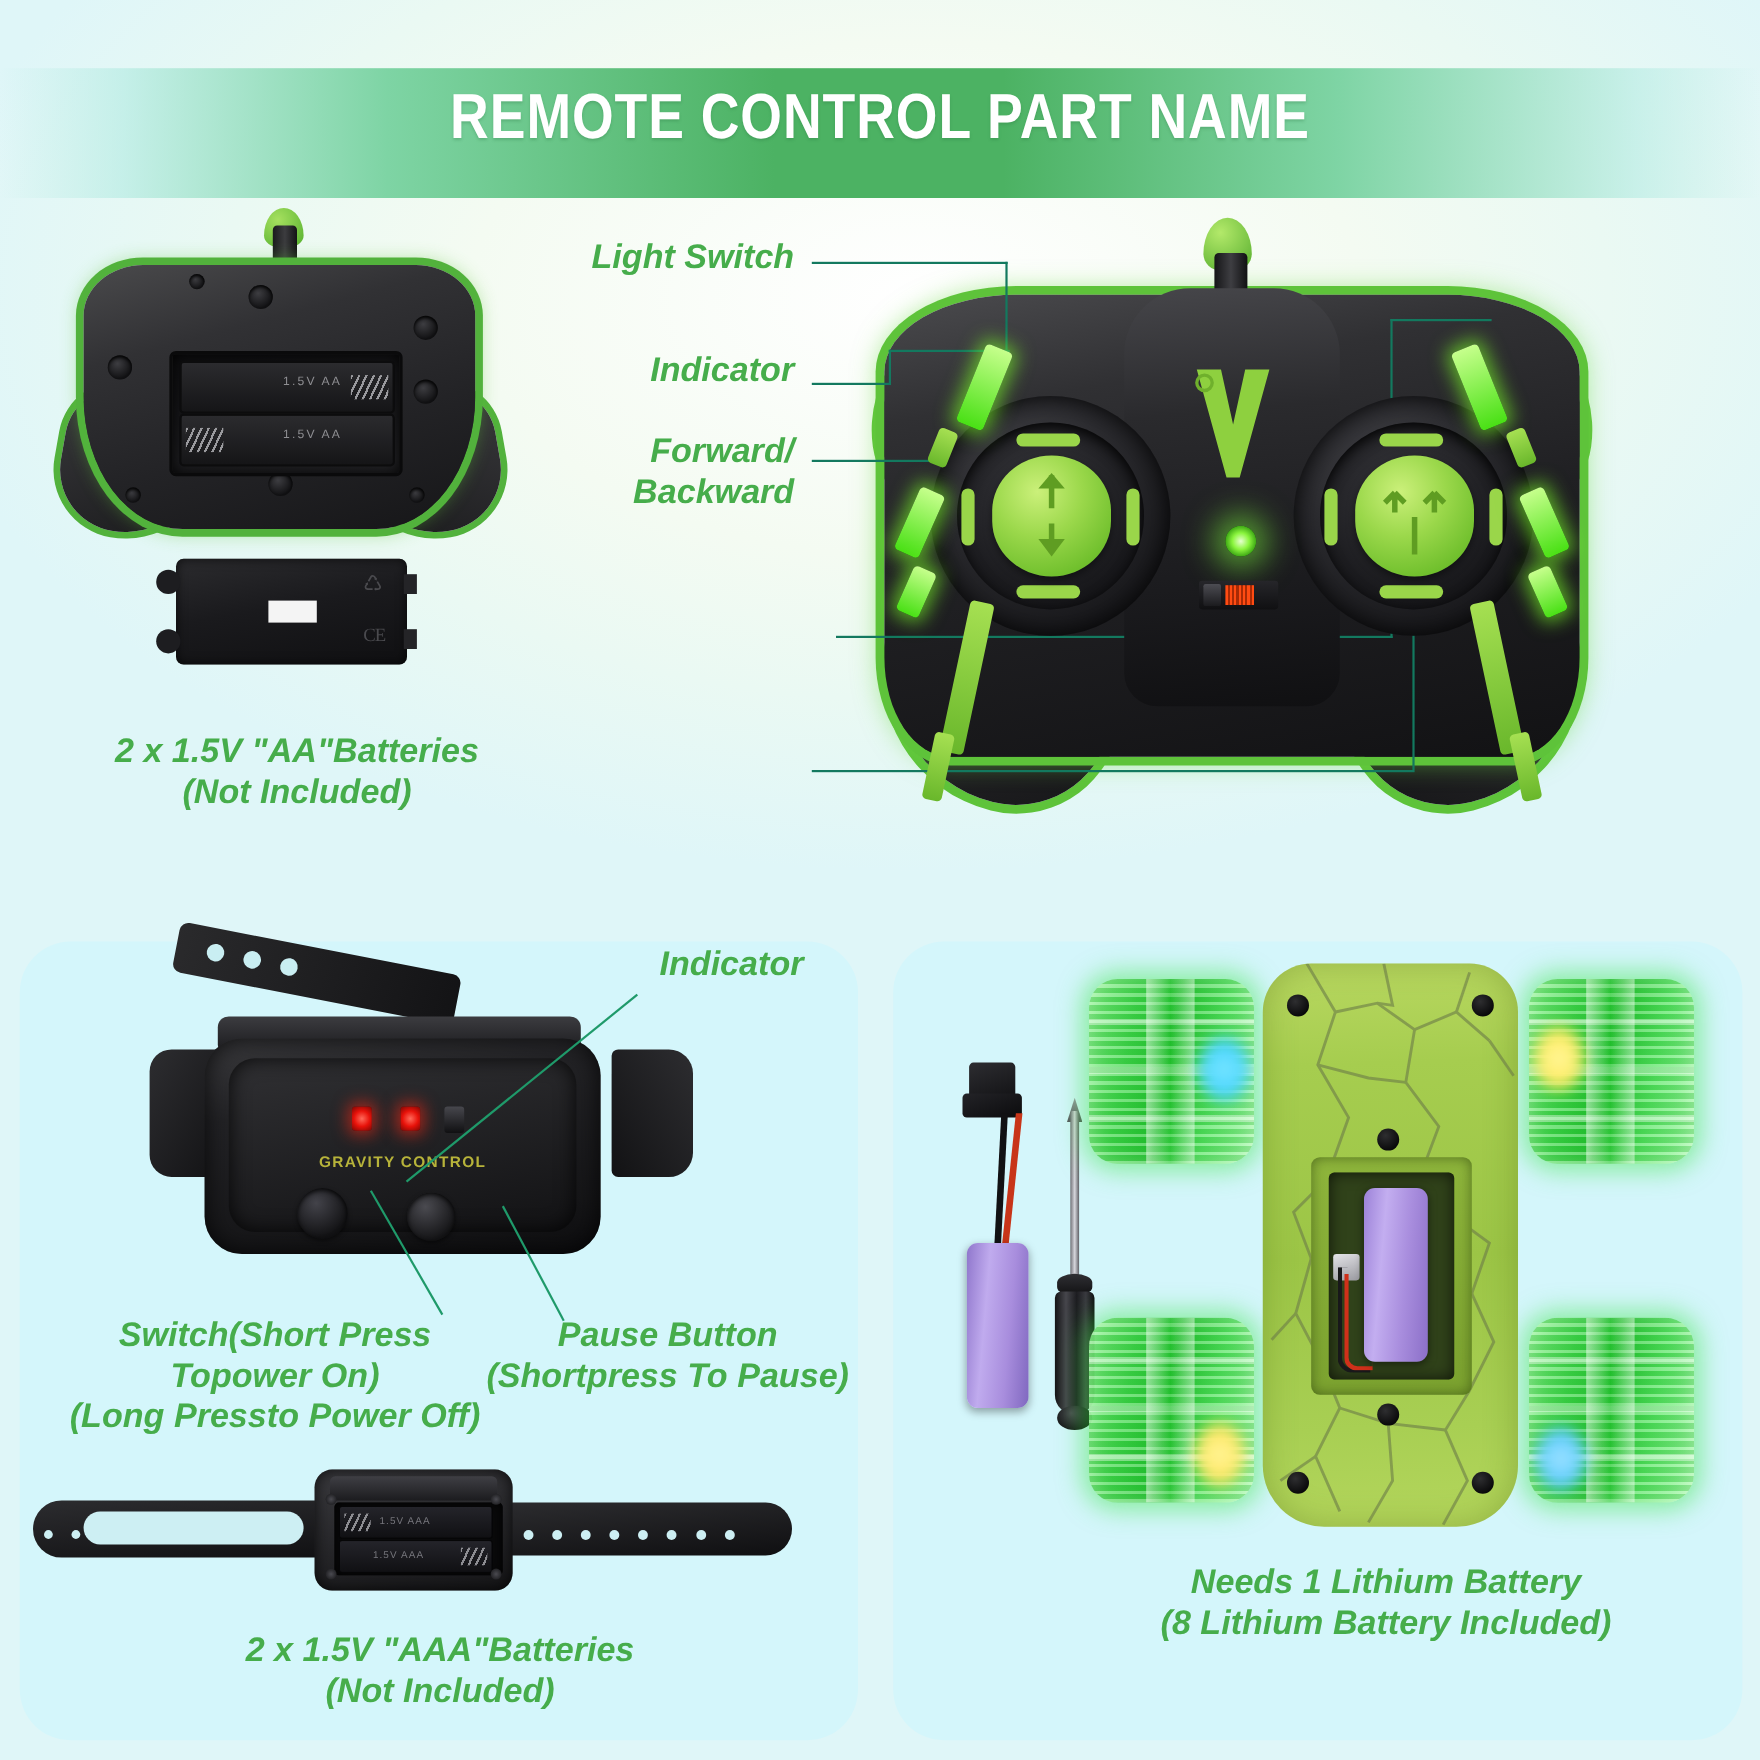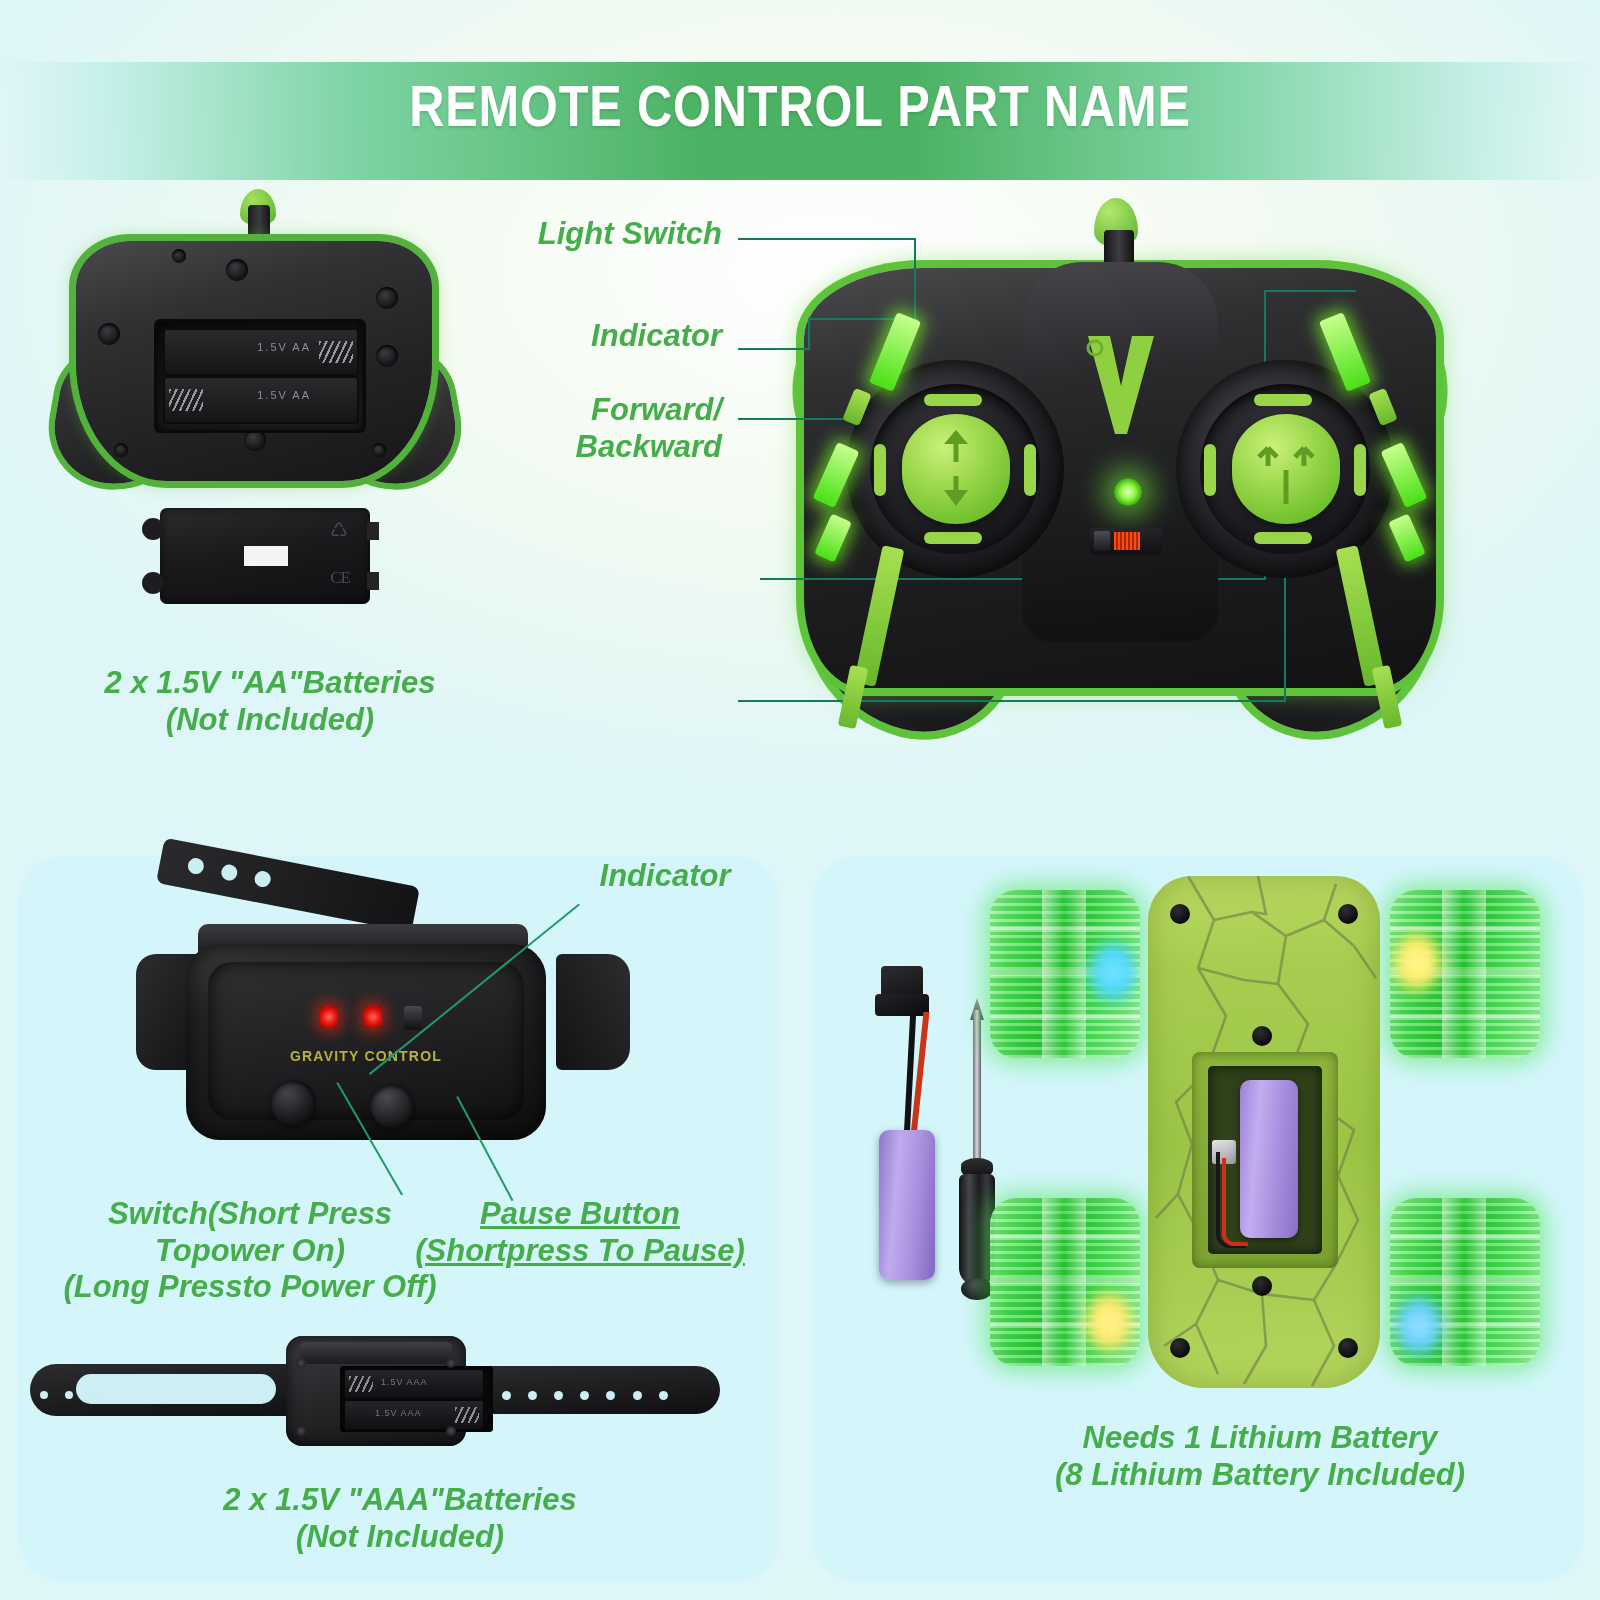--- a/index.html
+++ b/index.html
@@ -205,21 +205,21 @@
     background:#cdeff3;border-radius:16px;}
   .wf-bandL .dots{position:absolute;left:10px;top:20px;}
   .wf-bandR{position:absolute;left:420px;top:36px;width:270px;height:48px;
     background:linear-gradient(175deg,#2c2c2f,#0f0f11);border-radius:4px 24px 24px 4px;}
   .wf-case{position:absolute;left:256px;top:6px;width:180px;height:110px;
     background:linear-gradient(170deg,#3a3a3e,#151517);border-radius:16px;
     box-shadow:inset 0 0 14px rgba(0,0,0,.8);}
   .wf-case .lid{position:absolute;left:14px;top:6px;width:152px;height:22px;
     background:linear-gradient(180deg,#3f3f44,#1c1c1f);border-radius:5px;}
   .wf-case .bay{position:absolute;left:18px;top:30px;width:153px;height:66px;
-    background:#0a0a0b;border-radius:4px;box-shadow:inset 0 0 12px #000;margin-left:36px;}
+    background:#0a0a0b;border-radius:4px;box-shadow:inset 0 0 12px #000;}
   .wf-cell{position:absolute;left:4px;width:138px;height:28px;
     background:linear-gradient(180deg,#24242a,#101013);border:1px solid #060607;border-radius:3px;}
   .wf-cell.a{top:3px;} .wf-cell.b{top:34px;}
   .wf-cell .s{position:absolute;width:24px;height:16px;top:6px;
     background:repeating-linear-gradient(115deg,#8d8d92 0 2px,transparent 2px 6px);}
   .wf-cell .t{position:absolute;top:7px;font-size:9px;color:#76767c;letter-spacing:1px;
     font-family:"Liberation Sans",sans-serif;}
   .wf-screw{position:absolute;width:10px;height:10px;border-radius:50%;
     background:radial-gradient(circle,#4a4a50,#121214);}
 
@@ -456,21 +456,21 @@
   </div>
 
   <div class="lbl sz1 center" style="left:515px;top:858px;width:300px;">Indicator</div>
   <div class="diag" style="left:580px;top:905px;width:270px;transform:rotate(141deg);"></div>
 
   <div class="lbl sz1 center" style="left:40px;top:1196px;width:420px;">Switch(Short Press
 Topower On)
 (Long Pressto Power Off)</div>
   <div class="diag" style="left:338px;top:1082px;width:130px;transform:rotate(60deg);"></div>
 
-  <div class="lbl sz1 center" style="left:390px;top:1196px;width:380px;text-decoration:underline;">Pause Button
+  <div class="lbl sz1 center" style="left:417px;top:1196px;width:380px;">Pause Button
 (Shortpress To Pause)</div>
   <div class="diag" style="left:458px;top:1096px;width:118px;transform:rotate(62deg);"></div>
 
   <div id="watchFlat">
     <div class="wf-bandL">
       <div class="slot"></div>
       <div class="dots">
         <span style="display:inline-block;width:8px;height:8px;border-radius:50%;background:#cdeff3;margin-right:12px;"></span>
         <span style="display:inline-block;width:8px;height:8px;border-radius:50%;background:#cdeff3;margin-right:12px;"></span>
         <span style="display:inline-block;width:8px;height:8px;border-radius:50%;background:#cdeff3;"></span>

